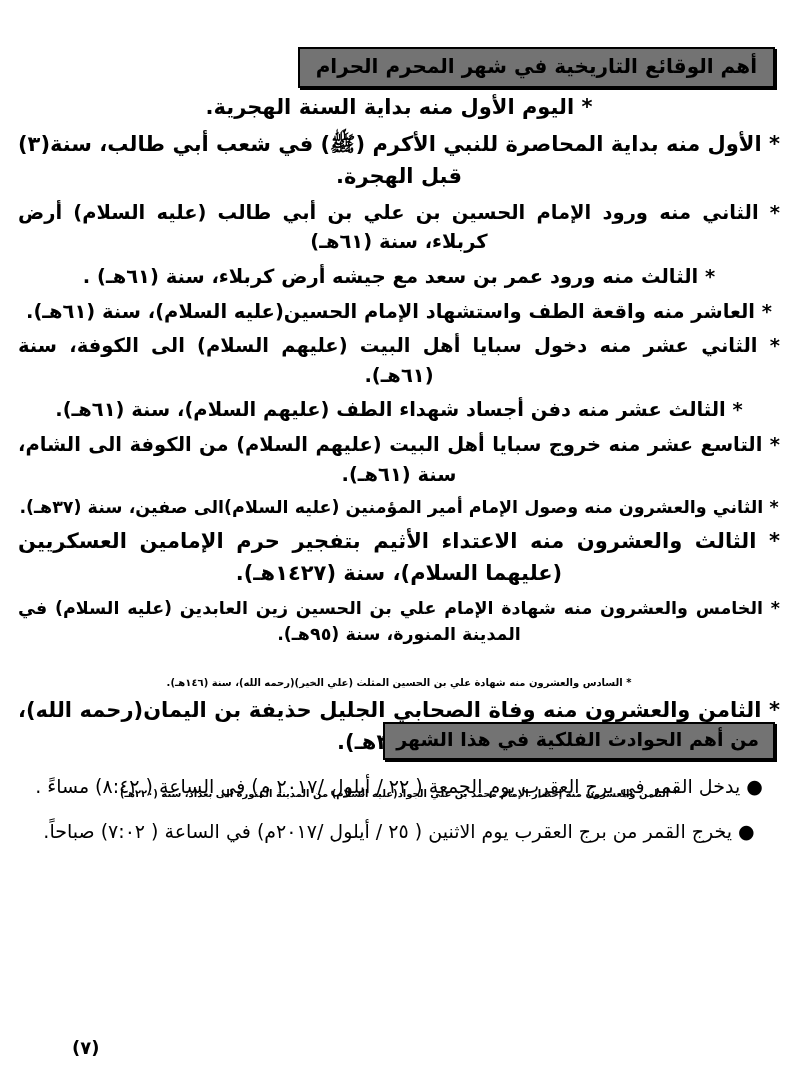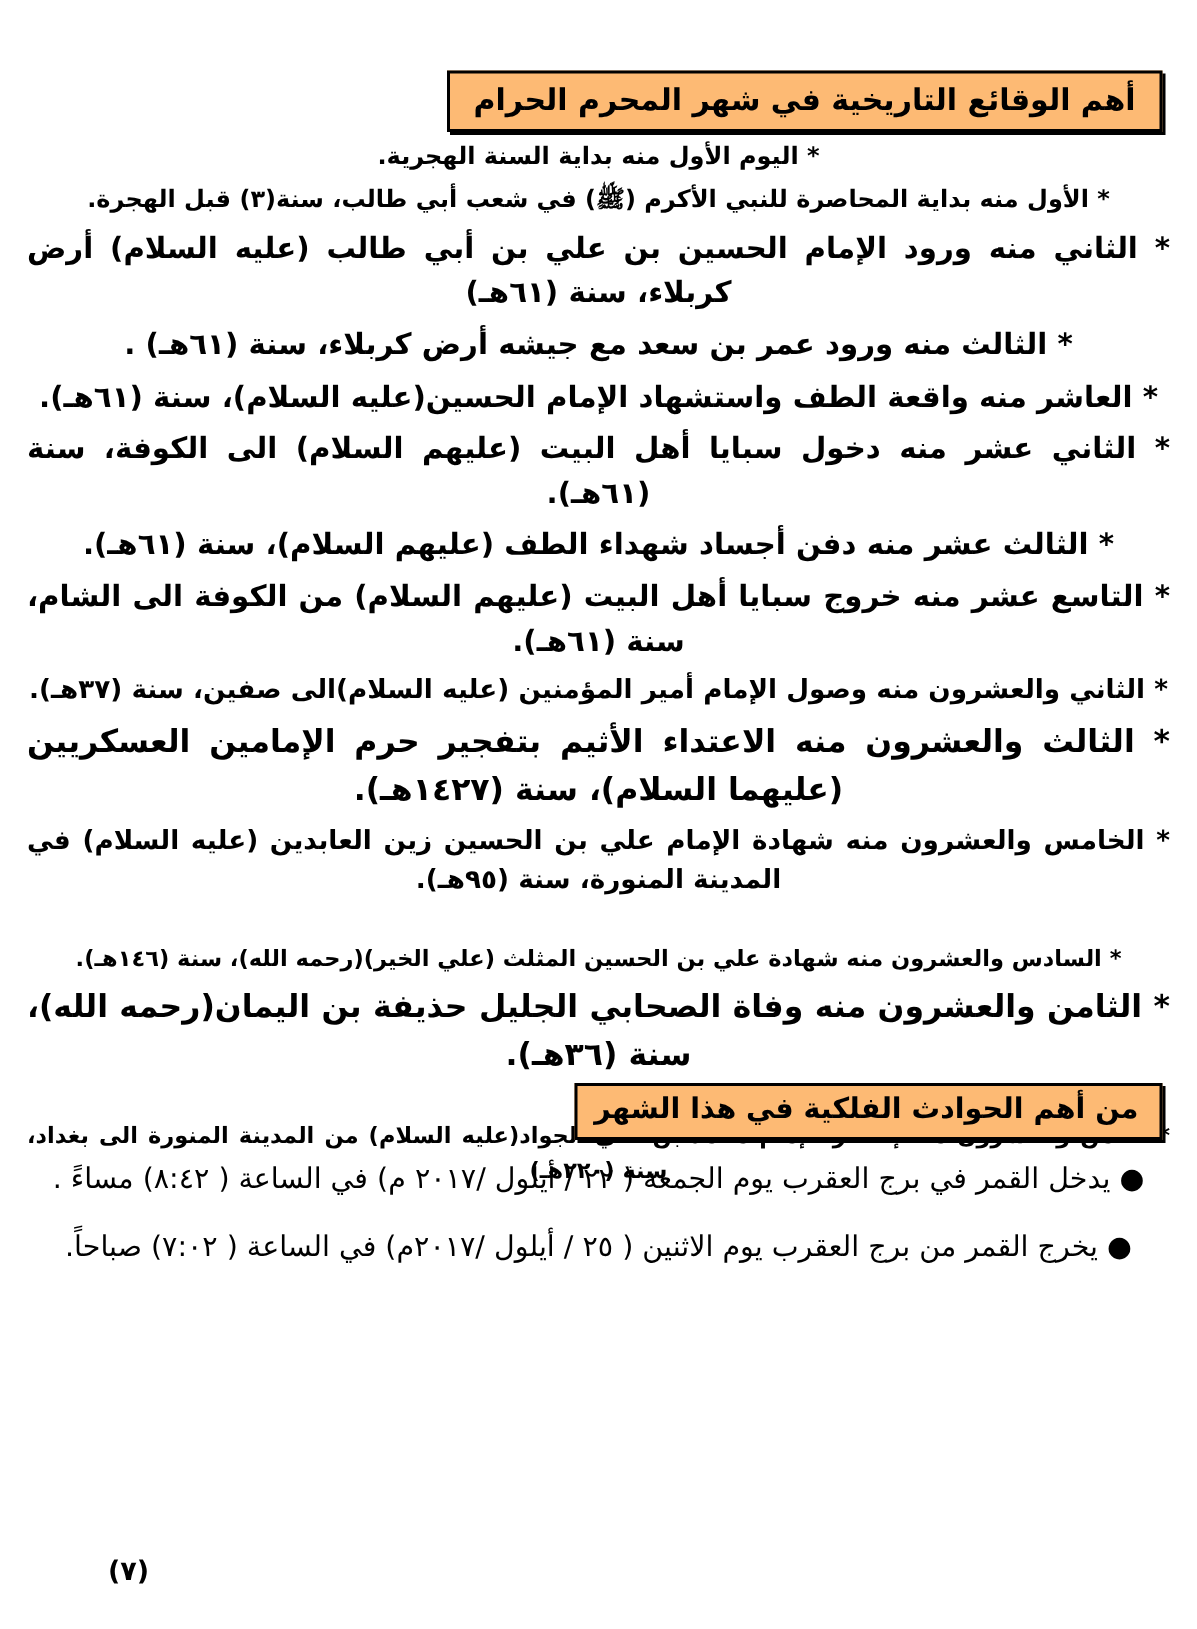--- a/index.html
+++ b/index.html
@@ -23,21 +23,21 @@
     padding: 0;
   }
 
   
   .heading-wrap {
     display: flex;
     justify-content: flex-start;
     direction: rtl;
   }
   .heading-box {
-    background: #fdba74;
+    background: #737373;
     border: 2px solid #000000;
     box-shadow: 2px 2px 0 0 #000000;
     padding: 5px 16px 7px 16px;
     font-size: 20px;
     font-weight: bold;
     line-height: 1.25;
     letter-spacing: 0px;
     white-space: nowrap;
     text-align: right;
     direction: rtl;
@@ -70,25 +70,25 @@
   }
   .history-item {
     font-weight: bold;
     line-height: 1.52;
     margin: 0 0 5px 0;
     text-align: justify;
     text-align-last: center;
     direction: rtl;
     unicode-bidi: isolate;
   }
-  .sz-22 { font-size: 16px; }
+  .sz-22 { font-size: 21px; }
   .sz-20 { font-size: 19.5px; }
   .sz-18 { font-size: 17.5px; }
   .sz-16 { font-size: 21px; }
-  .sz-15 { font-size: 15px; margin-top: 27px; }
+  .sz-15 { font-size: 10px; margin-top: 27px; }
 
   
   #astro-list {
     position: absolute;
     top: 772px;
     right: 18px;
     left: 18px;
     direction: rtl;
   }
   .astro-item {

